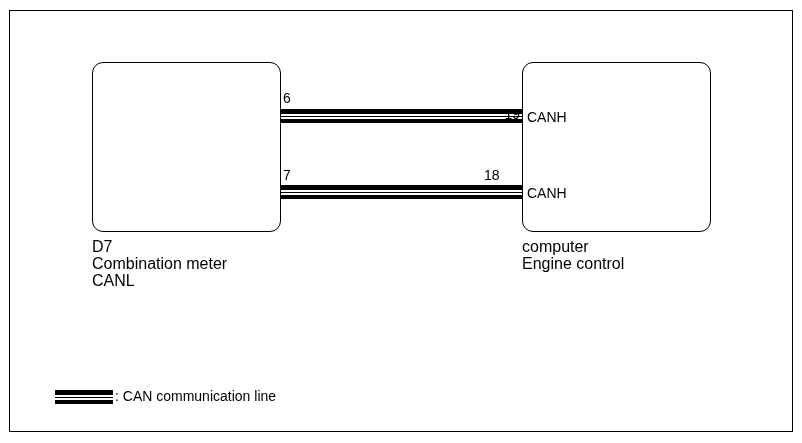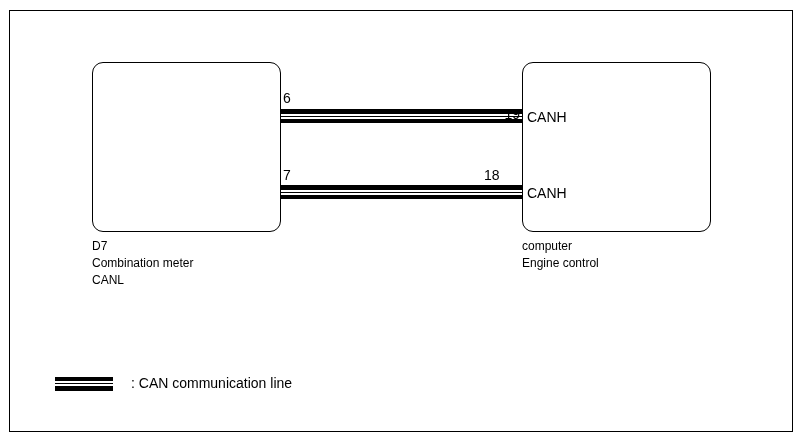--- a/index.html
+++ b/index.html
@@ -62,33 +62,32 @@
     position: absolute;
     font-size: 14px;
     line-height: 16px;
     white-space: nowrap;
   }
   #label-canh { left: 527px; top: 109px; }
   #label-canl { left: 527px; top: 185px; }
 
   .component-caption {
     position: absolute;
-    font-size: 12px;
+    font-size: 16px;
     line-height: 17px;
     white-space: nowrap;
   }
   #caption-left  { left: 92px;  top: 238px; }
   #caption-right { left: 522px; top: 238px; }
 
   #legend {
     position: absolute;
-    left: 55px; top: 376px;
+    left: 55px; top: 389px;
     display: flex;
-    align-items: center;
-    gap: 16px;
+    align-items: flex-end;
   }
   #legend-symbol {
     position: relative;
     width: 58px; height: 14px;
     flex: 0 0 auto;
   }
   #legend-text {
     font-size: 14px;
     line-height: 15px;
     margin-left: 2px;

